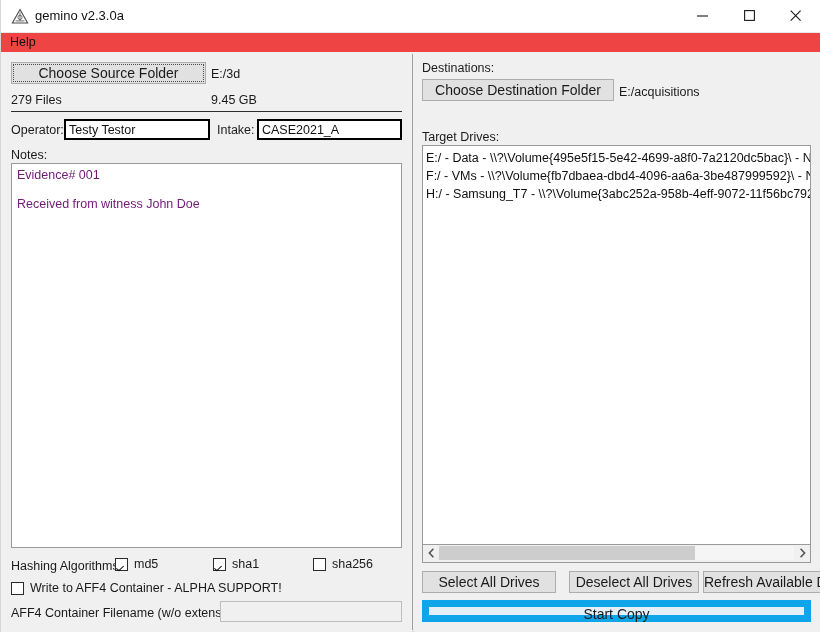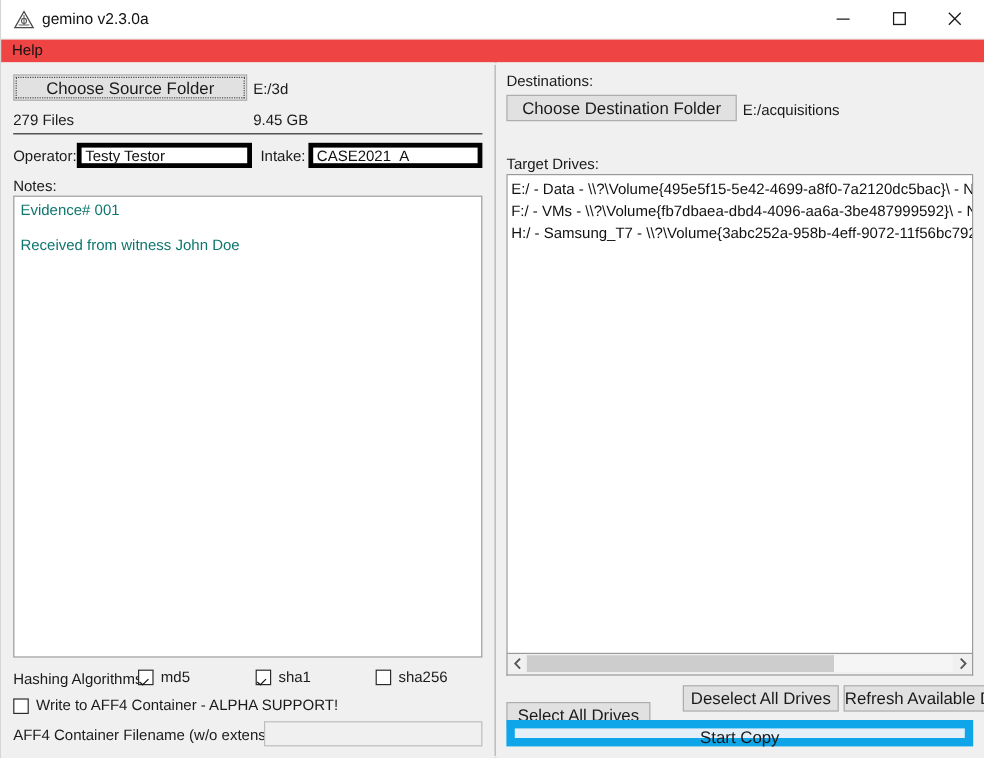--- a/index.html
+++ b/index.html
@@ -110,21 +110,21 @@
     outline: 1px dotted #4a4a4a;
     outline-offset: -3px;
   }
   .pbtn.accent {
     background: #e5eff8;
     border: 7px solid #0ea5e9;
   }
   .tinput {
     position: absolute;
     background: #ffffff;
-    border: 4px solid #000000;
+    border: 2px solid #000000;
     font-family: "Liberation Sans", sans-serif;
     font-size: 12.5px;
     color: #111;
     padding: 1px 3px 0 3px;
   }
   .tinput:disabled, .tinput.disabled {
     background: #f0f0f0;
     border: 1px solid #bdbdbd;
     color: #888;
   }
@@ -136,21 +136,21 @@
 
   
   .notes {
     position: absolute;
     left: 10px; top: 163px;
     width: 391px; height: 385px;
     background: #ffffff;
     border: 1px solid #9a9a9a;
     font-family: "Liberation Sans", sans-serif;
     font-size: 12.5px;
-    color: #0f766e;
+    color: #701a75;
     padding: 4px 5px;
     resize: none;
     line-height: 1.15;
     white-space: pre;
     overflow: hidden;
   }
 
   
   .cbwrap {
     position: absolute;
@@ -348,21 +348,21 @@
       <div class="hs-track">
         <div class="hs-thumb"></div>
       </div>
       <div class="hs-arrow right">
         <svg width="7" height="10" viewBox="0 0 7 10">
           <path d="M1.6 0.8 L5.6 5 L1.6 9.2" fill="none" stroke="#555" stroke-width="1.6"></path>
         </svg>
       </div>
     </div>
 
-    <button class="pbtn" style="left:8px; top:519px; width:120px; height:22px;margin-top:14px;">Select All Drives</button>
+    <button class="pbtn" style="left:8px; top:519px; width:134px; height:22px;">Select All Drives</button>
 
     <button class="pbtn" style="left:155px; top:519px; width:130px; height:22px;">Deselect All Drives</button>
 
     <button class="pbtn" style="left:289px; top:519px; width:139px; height:22px;">Refresh Available Drives</button>
 
     <button class="pbtn accent" style="left:8px; top:548px; width:389px; height:22px;">Start Copy</button>
   </div>
 </div>
 
 </body></html>

